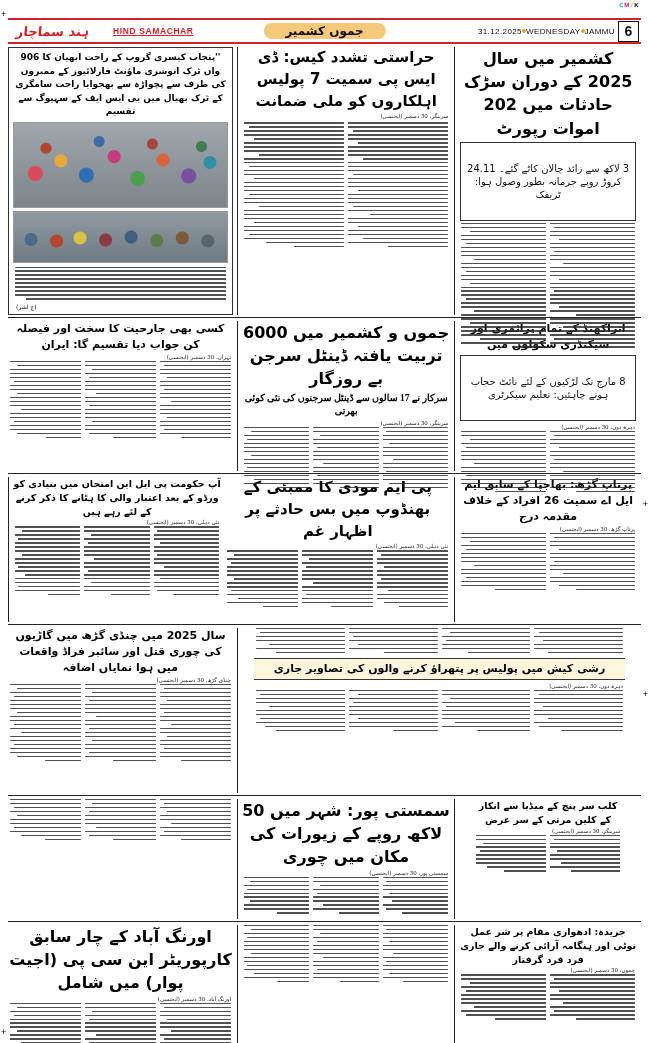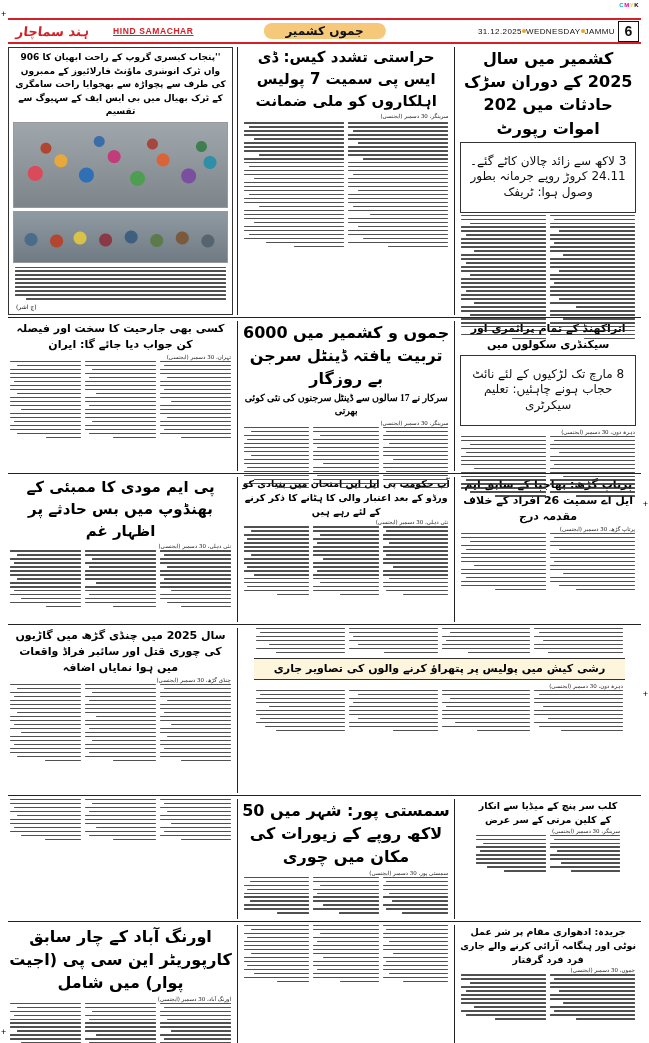--- a/index.html
+++ b/index.html
@@ -58,22 +58,22 @@
   .col{box-sizing:border-box;}
   .hl{
     direction:rtl;text-align:center;font-family:"DejaVu Sans",sans-serif;
     font-weight:bold;line-height:1.45;color:#000;letter-spacing:-.3px;
   }
   .hl-xl{font-size:15px;}
   .hl-lg{font-size:16px;}
   .hl-md{font-size:11px;}
   .hl-sm{font-size:9.5px;}
   .sub-box{
-    border:1px solid #333;direction:rtl;text-align:center;font-size:12px;
-    font-family:"DejaVu Sans",sans-serif;padding:11px 2px;margin:2px 1px;line-height:1.3;
+    border:1px solid #333;direction:rtl;text-align:center;font-size:10px;
+    font-family:"DejaVu Sans",sans-serif;padding:19px 2px;margin:2px 1px;line-height:1.3;
   }
   .hl-band{background:#fdf6dc;border-top:1px solid #333;border-bottom:1px solid #333;padding:2px 0;margin:2px 0;}
   .byline{direction:rtl;text-align:right;font-size:5.5px;font-family:"DejaVu Sans",sans-serif;padding:1px 2px;color:#222;}
 
   
   .body{direction:rtl;}
   .lines{padding:1px 2px;}
   .ln{height:1.4px;background:#2a2a2a;margin-bottom:2.6px;border-radius:.5px;opacity:.82;}
   .ln.w95{width:95%}.ln.w90{width:90%}.ln.w85{width:85%}.ln.w78{width:78%}
   .ln.w70{width:70%}.ln.w60{width:60%}.ln.w50{width:50%}.ln.w40{width:40%}
@@ -313,21 +313,21 @@
             <div class="ln w100"></div>
             <div class="ln w40"></div>
         </div>
       </div>
     </div>
   </div>
 
   <div class="grid hsep" style="margin-top:2px;padding-top:3px;height:150px;">
 
     <div class="col" style="width:232px;padding-right:4px;">
-      <div class="hl hl-md">کسی بھی جارحیت کا سخت اور فیصلہ کن جواب دیا جائے گا: ایران</div>
+      <div class="hl hl-md">کسی بھی جارحیت کا سخت اور فیصلہ کن جواب دیا تقسیم گا: ایران</div>
       <div class="byline">تہران، 30 دسمبر (ایجنسی)</div>
       <div class="txtcols">
         <div class="txtcol lines">
           <div class="ln w100"></div>
             <div class="ln w95"></div>
             <div class="ln w100"></div>
             <div class="ln w100"></div>
           <div class="ln w90"></div>
             <div class="ln w100"></div>
             <div class="ln w100"></div>
@@ -494,20 +494,87 @@
             <div class="ln w100"></div>
             <div class="ln w90"></div>
             <div class="ln w60"></div>
         </div>
       </div>
     </div>
   </div>
 
   <div class="grid hsep" style="margin-top:2px;padding-top:3px;height:145px;">
 
+    <div class="col vsep" style="width:220px;padding:0 4px;">
+      <div class="hl hl-sm">آپ حکومت پی ایل این امتحان میں بنیادی کو ورڈو کے بعد اعتبار والی کا ہٹانے کا ذکر کرنے کے لئے رہے ہیں</div>
+      <div class="byline">نئی دہلی، 30 دسمبر (ایجنسی)</div>
+      <div class="txtcols">
+        <div class="txtcol lines">
+          <div class="ln w100"></div>
+            <div class="ln w95"></div>
+            <div class="ln w100"></div>
+            <div class="ln w100"></div>
+          <div class="ln w90"></div>
+            <div class="ln w100"></div>
+            <div class="ln w100"></div>
+            <div class="ln w95"></div>
+          <div class="ln w100"></div>
+            <div class="ln w100"></div>
+            <div class="ln w85"></div>
+            <div class="ln w100"></div>
+          <div class="ln w100"></div>
+            <div class="ln w90"></div>
+            <div class="ln w100"></div>
+            <div class="ln w100"></div>
+          <div class="ln w95"></div>
+            <div class="ln w70"></div>
+        </div>
+        <div class="txtcol lines">
+          <div class="ln w100"></div>
+            <div class="ln w100"></div>
+            <div class="ln w90"></div>
+            <div class="ln w100"></div>
+          <div class="ln w95"></div>
+            <div class="ln w100"></div>
+            <div class="ln w100"></div>
+            <div class="ln w100"></div>
+          <div class="ln w85"></div>
+            <div class="ln w100"></div>
+            <div class="ln w100"></div>
+            <div class="ln w95"></div>
+          <div class="ln w100"></div>
+            <div class="ln w100"></div>
+            <div class="ln w90"></div>
+            <div class="ln w100"></div>
+          <div class="ln w100"></div>
+            <div class="ln w60"></div>
+        </div>
+        <div class="txtcol lines">
+          <div class="ln w100"></div>
+            <div class="ln w90"></div>
+            <div class="ln w100"></div>
+            <div class="ln w95"></div>
+          <div class="ln w100"></div>
+            <div class="ln w100"></div>
+            <div class="ln w100"></div>
+            <div class="ln w90"></div>
+          <div class="ln w100"></div>
+            <div class="ln w100"></div>
+            <div class="ln w95"></div>
+            <div class="ln w100"></div>
+          <div class="ln w85"></div>
+            <div class="ln w100"></div>
+            <div class="ln w100"></div>
+            <div class="ln w95"></div>
+          <div class="ln w100"></div>
+            <div class="ln w50"></div>
+        </div>
+      </div>
+    </div>
+
     <div class="col" style="width:232px;padding-right:4px;">
       <div class="hl hl-xl">پی ایم مودی کا ممبئی کے بھنڈوپ میں بس حادثے پر اظہار غم</div>
       <div class="byline">نئی دہلی، 30 دسمبر (ایجنسی)</div>
       <div class="txtcols">
         <div class="txtcol lines">
           <div class="ln w100"></div>
             <div class="ln w95"></div>
             <div class="ln w100"></div>
             <div class="ln w100"></div>
           <div class="ln w90"></div>
@@ -552,87 +619,20 @@
             <div class="ln w100"></div>
             <div class="ln w95"></div>
             <div class="ln w100"></div>
           <div class="ln w85"></div>
             <div class="ln w100"></div>
             <div class="ln w50"></div>
         </div>
       </div>
     </div>
 
-    <div class="col vsep" style="width:220px;padding:0 4px;">
-      <div class="hl hl-sm">آپ حکومت پی ایل این امتحان میں بنیادی کو ورڈو کے بعد اعتبار والی کا ہٹانے کا ذکر کرنے کے لئے رہے ہیں</div>
-      <div class="byline">نئی دہلی، 30 دسمبر (ایجنسی)</div>
-      <div class="txtcols">
-        <div class="txtcol lines">
-          <div class="ln w100"></div>
-            <div class="ln w95"></div>
-            <div class="ln w100"></div>
-            <div class="ln w100"></div>
-          <div class="ln w90"></div>
-            <div class="ln w100"></div>
-            <div class="ln w100"></div>
-            <div class="ln w95"></div>
-          <div class="ln w100"></div>
-            <div class="ln w100"></div>
-            <div class="ln w85"></div>
-            <div class="ln w100"></div>
-          <div class="ln w100"></div>
-            <div class="ln w90"></div>
-            <div class="ln w100"></div>
-            <div class="ln w100"></div>
-          <div class="ln w95"></div>
-            <div class="ln w70"></div>
-        </div>
-        <div class="txtcol lines">
-          <div class="ln w100"></div>
-            <div class="ln w100"></div>
-            <div class="ln w90"></div>
-            <div class="ln w100"></div>
-          <div class="ln w95"></div>
-            <div class="ln w100"></div>
-            <div class="ln w100"></div>
-            <div class="ln w100"></div>
-          <div class="ln w85"></div>
-            <div class="ln w100"></div>
-            <div class="ln w100"></div>
-            <div class="ln w95"></div>
-          <div class="ln w100"></div>
-            <div class="ln w100"></div>
-            <div class="ln w90"></div>
-            <div class="ln w100"></div>
-          <div class="ln w100"></div>
-            <div class="ln w60"></div>
-        </div>
-        <div class="txtcol lines">
-          <div class="ln w100"></div>
-            <div class="ln w90"></div>
-            <div class="ln w100"></div>
-            <div class="ln w95"></div>
-          <div class="ln w100"></div>
-            <div class="ln w100"></div>
-            <div class="ln w100"></div>
-            <div class="ln w90"></div>
-          <div class="ln w100"></div>
-            <div class="ln w100"></div>
-            <div class="ln w95"></div>
-            <div class="ln w100"></div>
-          <div class="ln w85"></div>
-            <div class="ln w100"></div>
-            <div class="ln w100"></div>
-            <div class="ln w95"></div>
-          <div class="ln w100"></div>
-            <div class="ln w50"></div>
-        </div>
-      </div>
-    </div>
-
     <div class="col vsep" style="width:189px;padding:0 4px;">
       <div class="hl hl-md">پرتاپ گڑھ: بھاجپا کے سابق ایم ایل اے سمیت 26 افراد کے خلاف مقدمہ درج</div>
       <div class="byline">پرتاپ گڑھ، 30 دسمبر (ایجنسی)</div>
       <div class="txtcols">
         <div class="txtcol lines">
           <div class="ln w100"></div>
             <div class="ln w95"></div>
             <div class="ln w100"></div>
             <div class="ln w100"></div>
           <div class="ln w90"></div>

